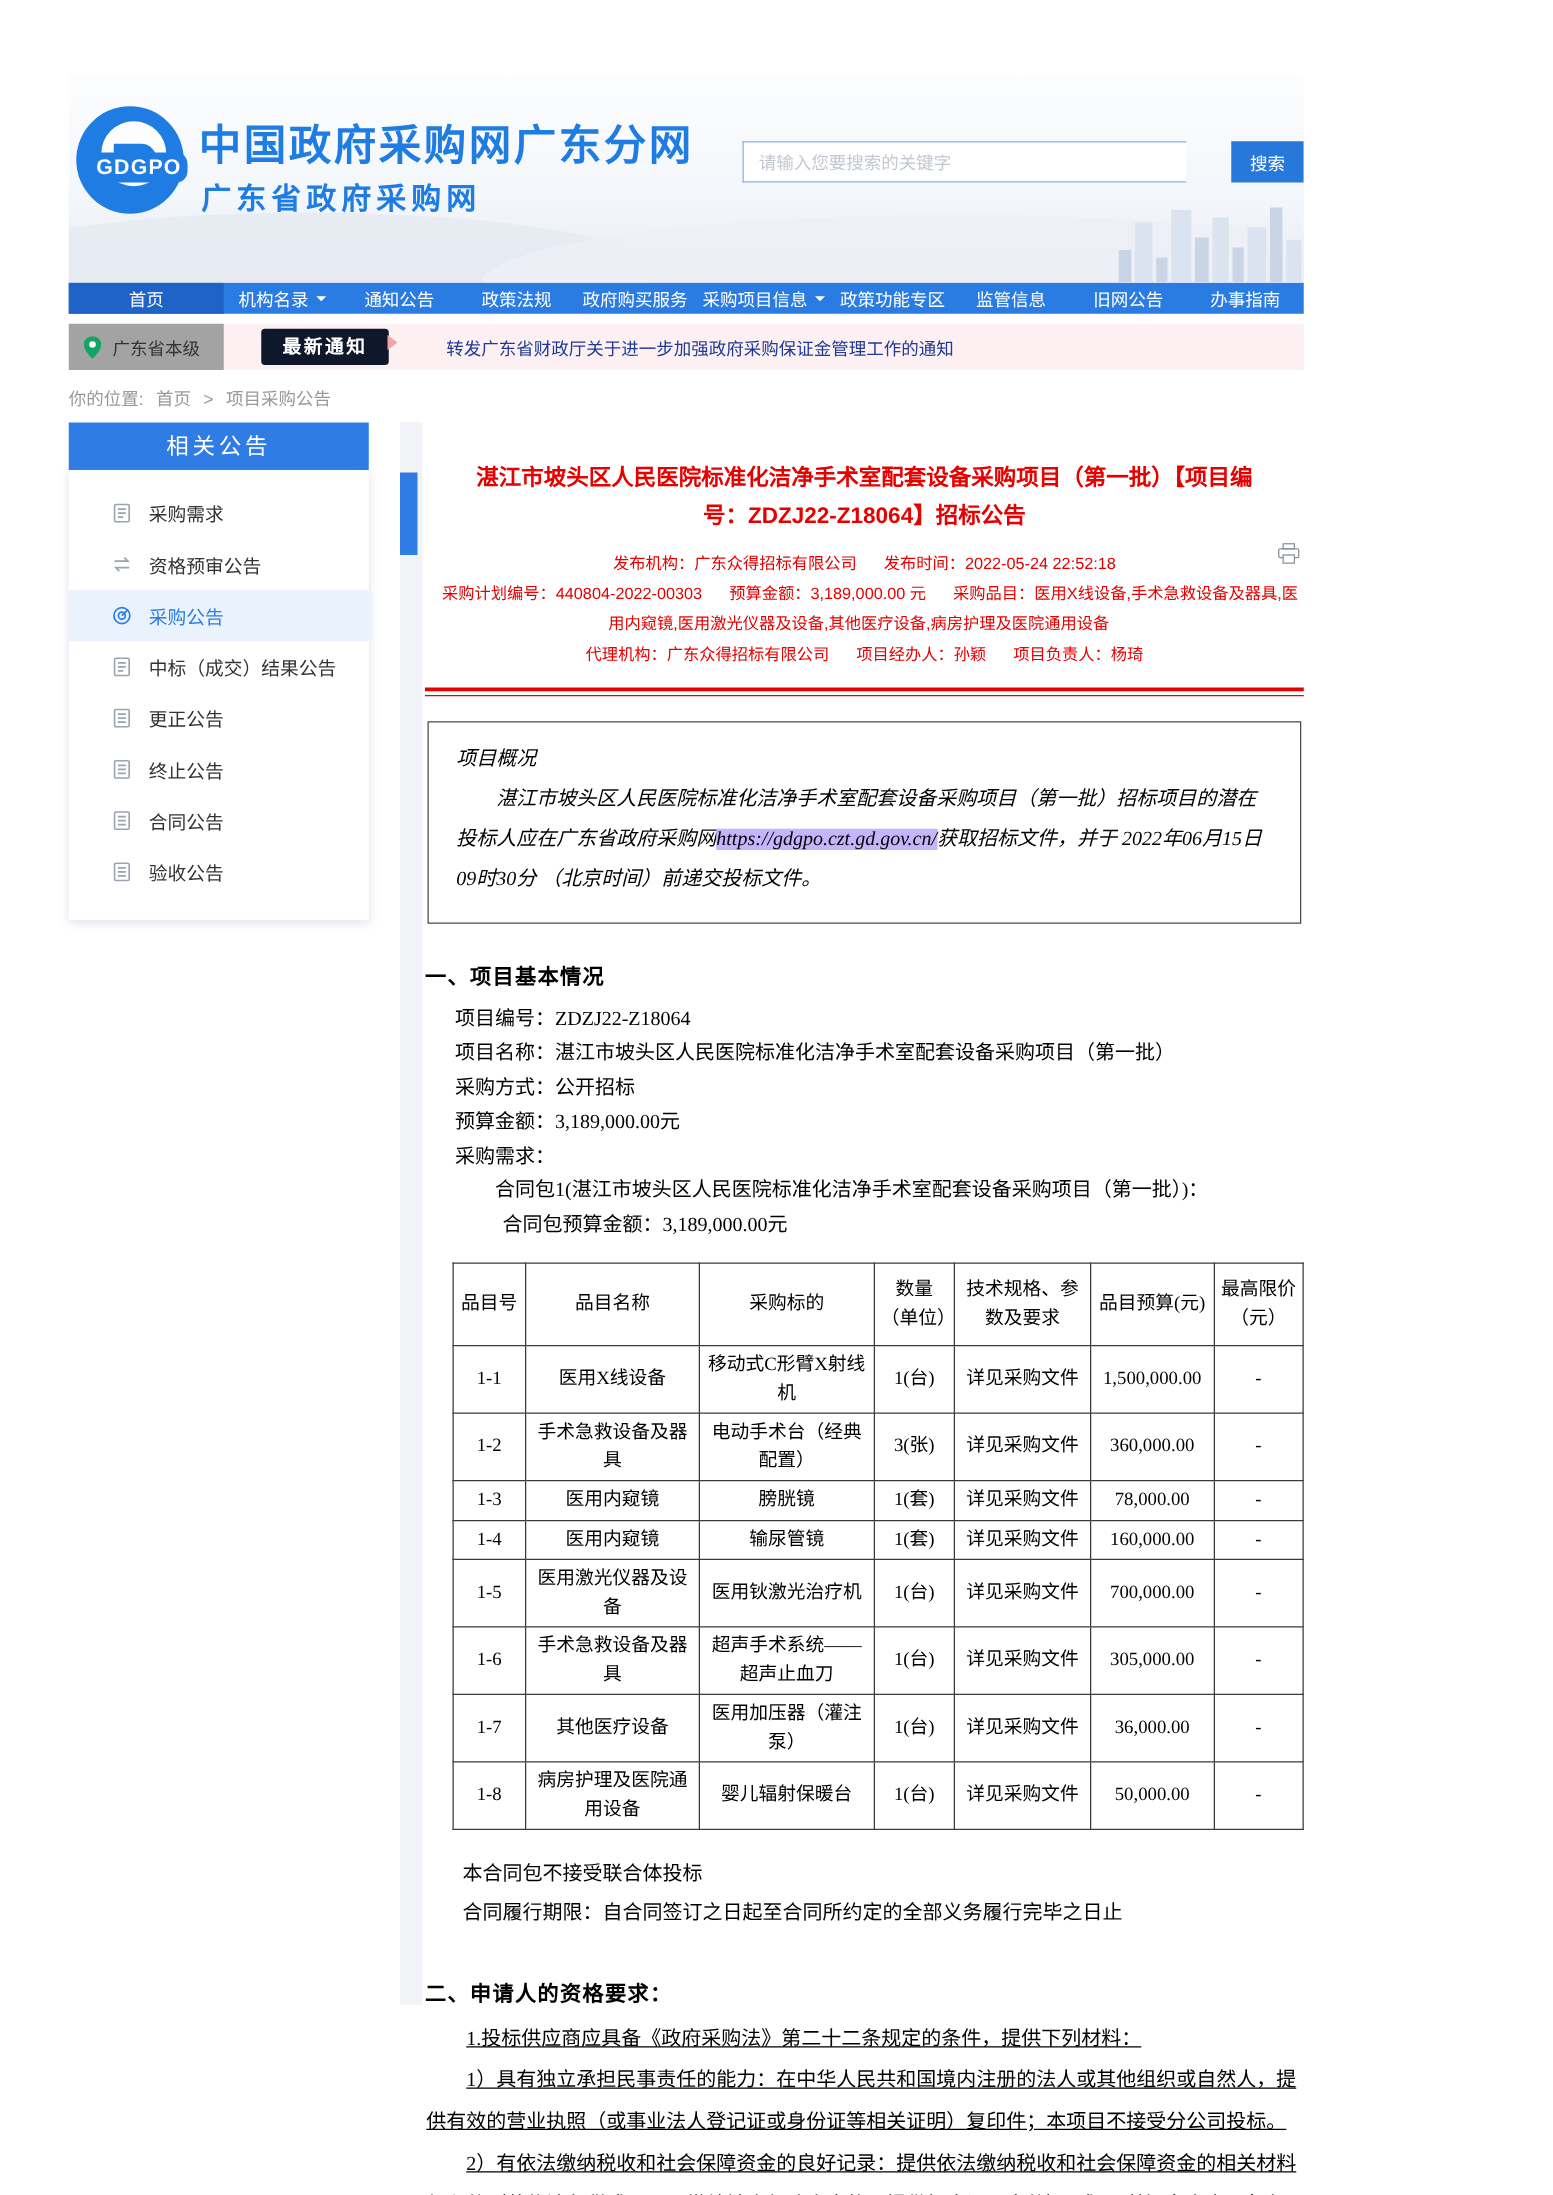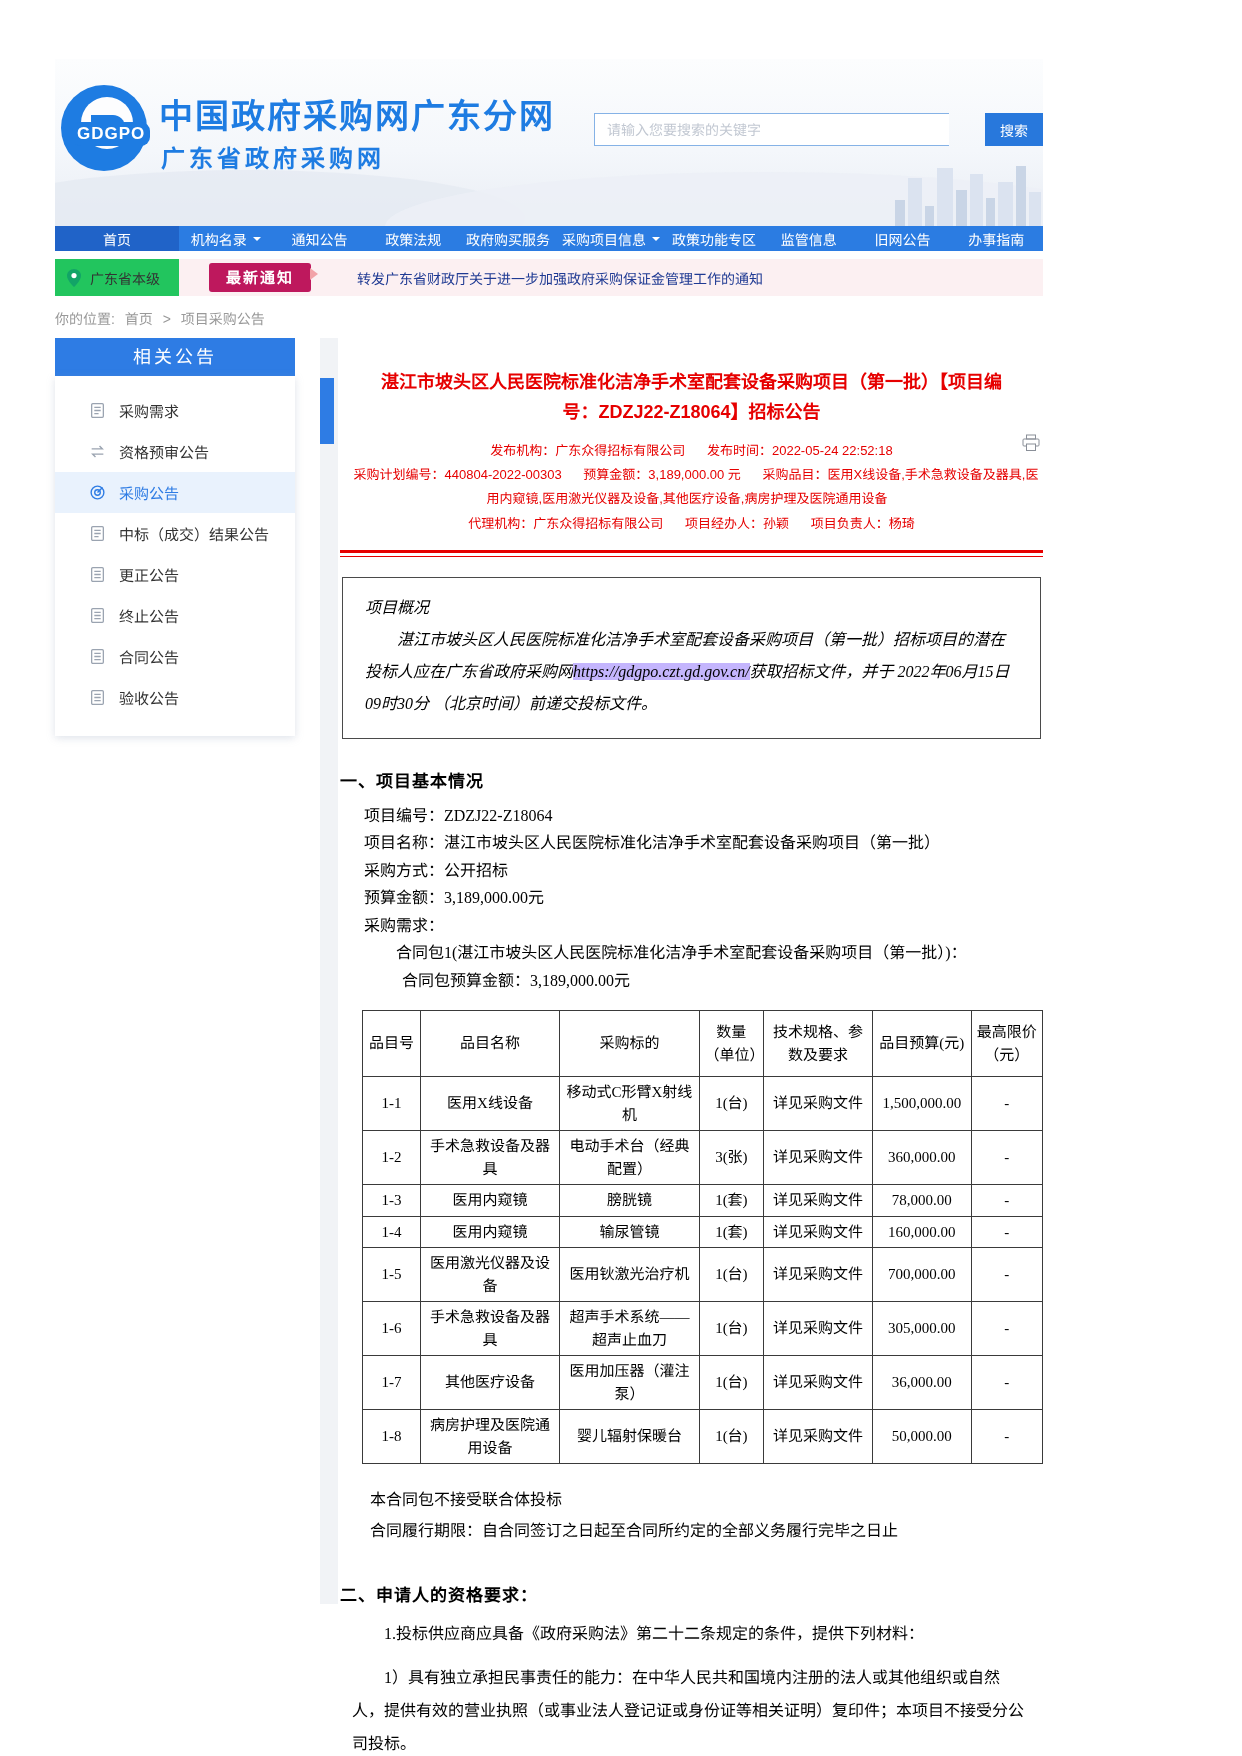--- a/index.html
+++ b/index.html
@@ -42,23 +42,23 @@
   .navbar { height:25px; background:#2b7ce2; display:flex; align-items:stretch;
     font-size:14px; color:#fff; }
   .nav-item { display:flex; align-items:center; justify-content:center; flex:1;
     padding:0 6px; cursor:pointer; white-space:nowrap; }
   .nav-item.active { flex:0 0 112px; background:#2063c8; }
   .caret { display:inline-block; width:0; height:0; border:4px solid transparent;
     border-top-color:#fff; margin-left:6px; margin-top:4px; }
 
   
   .notice { margin-top:8px; height:37px; background:#fcf0f2; display:flex; align-items:center; font-size:14px; }
-  .notice-region { width:124px; height:100%; background:#22c55e; display:flex; align-items:center;
+  .notice-region { width:124px; height:100%; background:#a3a3a3; display:flex; align-items:center;
     gap:9px; padding-left:12px; box-sizing:border-box; color:#333; }
-  .notice-badge { margin-left:30px; position:relative; background:#be185d; color:#fff; font-weight:bold;
+  .notice-badge { margin-left:30px; position:relative; background:#0f172a; color:#fff; font-weight:bold;
     font-size:15px; height:29px; line-height:29px; padding:0 17px; border-radius:3px; letter-spacing:2px; }
   .notice-badge::after { content:""; position:absolute; right:-13px; top:5px;
     border:6px solid transparent; border-left:8px solid #f2a3a8; }
   .notice-text { margin-left:46px; color:#1f3a93; cursor:pointer; }
 
   
   .breadcrumb { margin:12px 0 10px; font-size:14px; color:#999; }
   .breadcrumb span { margin-right:6px; }
   .crumb-link { cursor:pointer; }
 
@@ -101,21 +101,21 @@
   .pkg2 { margin-left:62px; }
 
   .ptable { border-collapse:collapse; margin:16px 0 0 22px; width:calc(100% - 22px);
     font-size:15px; color:#000; text-align:center; table-layout:fixed; }
   .ptable th, .ptable td { border:1px solid #3a3a3a; padding:4px 5px; line-height:1.5; font-weight:normal; }
   .ptable thead th { padding:10px 5px; }
 
   .note { font-size:16px; color:#000; line-height:1.95; margin:0 0 0 30px; }
   .notes-block { margin-top:20px; }
 
-  .para { font-size:16px; color:#000; line-height:2.05; text-indent:2em; margin:12px; }
+  .para { font-size:16px; color:#000; line-height:2.05; text-indent:2em; margin:1px;text-decoration:underline; }
 </style>
 </head>
 <body>
 
 <div class="container">
 
   <div class="banner">
     <div class="logo">
       <span class="logo-text">GDGPO</span>
     </div>

